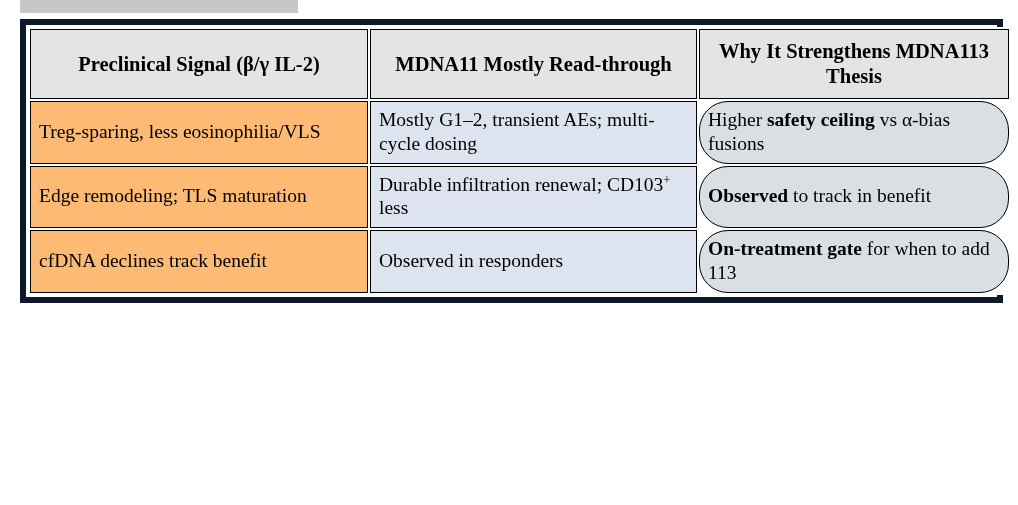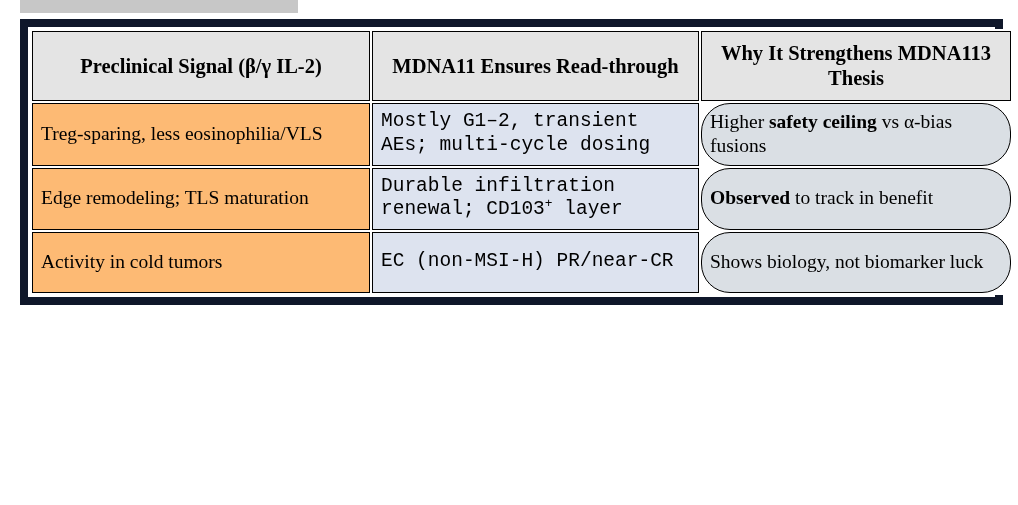--- a/index.html
+++ b/index.html
@@ -25,21 +25,21 @@
     background: #c7c7c7;
   }
 
   
   #table-wrap {
     position: absolute;
     left: 20px;
     top: 19px;
     width: 983px;
     box-sizing: border-box;
-    border: 8px solid #0f172a;
+    border: 6px solid #0f172a;
     background: #ffffff;
     padding: 2px;
   }
 
   table.signal-table {
     border-collapse: separate;
     border-spacing: 2px;
     width: 100%;
     table-layout: fixed;
     background: #ffffff;
@@ -66,21 +66,21 @@
     font-size: 20.5px;
     height: 60px;
     padding-top: 4px;
     padding-bottom: 4px;
   }
 
   table.signal-table tbody td {
     height: 46px;
   }
   table.signal-table tbody td.col-a { background: #fdba74; }
-  table.signal-table tbody td.col-b { background: #dde3ef; font-family: Liberation Mono, monospace; }
+  table.signal-table tbody td.col-b { background: #dde3ef; }
   table.signal-table tbody td.col-c { background: #dadfe4; border-radius: 29px; }
 
   .b { font-weight: bold; }
   sup {
     font-size: 0.66em;
     line-height: 0;
     vertical-align: super;
   }
 </style>
 </head>
@@ -91,42 +91,42 @@
 <div id="table-wrap">
   <table class="signal-table">
     <colgroup>
       <col class="c1">
         <col class="c2">
         <col class="c3">
     </colgroup>
     <thead>
       <tr>
         <th>Preclinical Signal (β/γ IL-2)</th>
-        <th>MDNA11 Ensures Read-through</th>
+        <th>MDNA11 Mostly Read-through</th>
         <th>Why It Strengthens MDNA113 Thesis</th>
       </tr>
     </thead>
     <tbody>
 
       <tr>
         <td class="col-a">Treg-sparing, less eosinophilia/VLS</td>
         <td class="col-b">Mostly G1–2, transient AEs; multi-cycle dosing</td>
         <td class="col-c"><span>Higher </span><span class="b">safety ceiling</span><span> vs α-bias fusions</span></td>
       </tr>
 
 
 
       <tr>
         <td class="col-a">Edge remodeling; TLS maturation</td>
-        <td class="col-b"><span>Durable infiltration renewal; CD103</span><sup>+</sup><span> layer</span></td>
+        <td class="col-b"><span>Durable infiltration renewal; CD103</span><sup>+</sup><span> less</span></td>
         <td class="col-c"><span></span><span class="b">Observed</span><span> to track in benefit</span></td>
       </tr>
 
+      <tr>
+        <td class="col-a">cfDNA declines track benefit</td>
+        <td class="col-b">Observed in responders</td>
+        <td class="col-c"><span></span><span class="b">On-treatment gate</span><span> for when to add 113</span></td>
+      </tr>
 
-      <tr>
-        <td class="col-a">Activity in cold tumors</td>
-        <td class="col-b">EC (non-MSI-H) PR/near-CR</td>
-        <td class="col-c"><span>Shows biology, not biomarker luck</span><span class="b"></span><span></span></td>
-      </tr>
 
     </tbody>
   </table>
 </div>
 
 </body></html>

